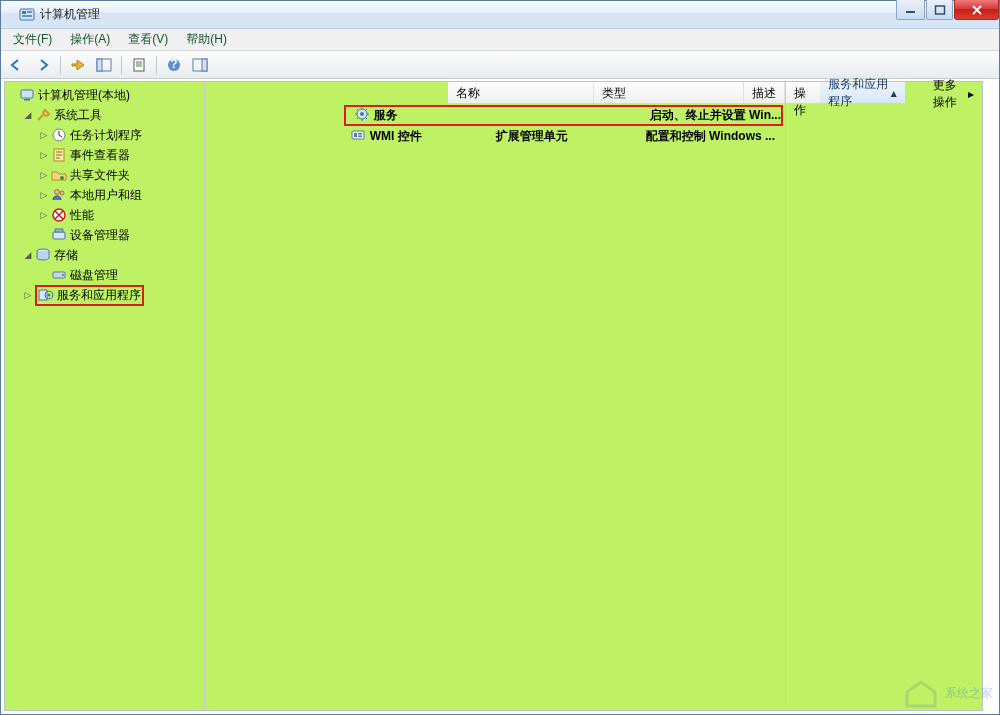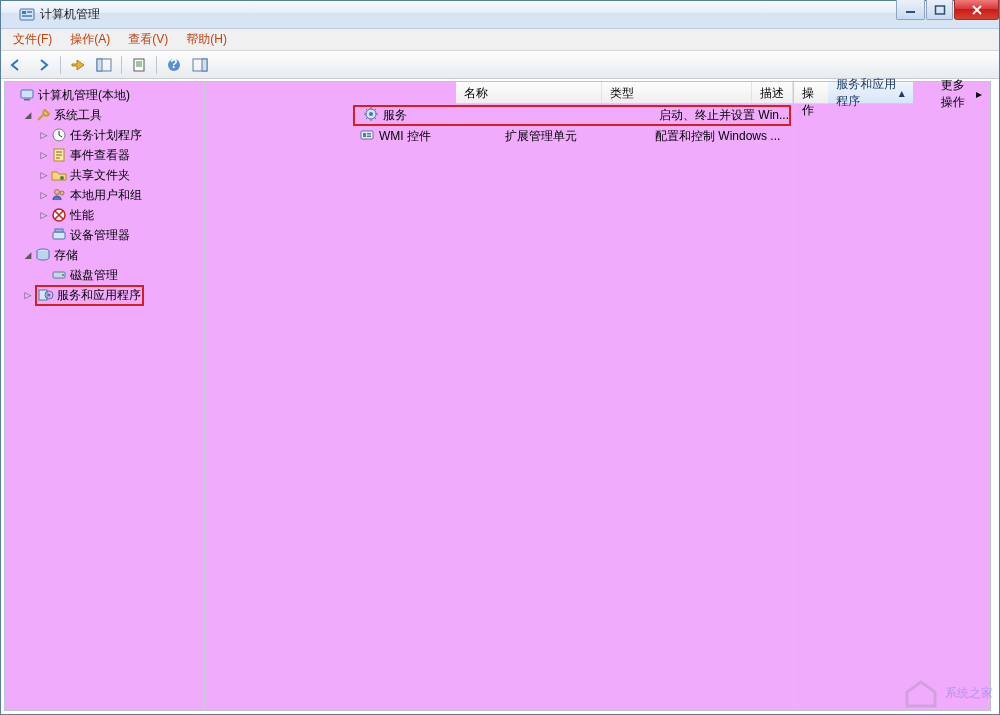--- a/index.html
+++ b/index.html
@@ -13,49 +13,49 @@
 .titlebar .title { color: #1a1a1a; flex: 1; }
 .winbtns { position: absolute; right: 0; top: -1px; display: flex; height: 20px; }
 .winbtn { width: 29px; height: 20px; border: 1px solid #8aa4c2; border-top: none; display:flex; align-items:center; justify-content:center; color:#3a5a7a; }
 .winbtn.min, .winbtn.max { background: linear-gradient(to bottom,#eaf1fa,#c9dbef); border-radius: 0 0 2px 2px; margin-right:1px;}
 .winbtn.max { width:27px;}
 .winbtn.close { width: 45px; background: linear-gradient(to bottom,#f07a7a 0%, #d63c3c 45%, #c61b12 46%, #d94030 100%); color:#fff; border-color:#a52f26; border-radius: 0 0 3px 3px;}
 .winbtn svg { width:12px; height:10px; }
 
 
 .menubar { height: 22px; background:#f0f0f0; border-bottom:1px solid #d6d6d6; display:flex; align-items:center; padding-left:4px; gap:2px;}
-.menubar span { padding: 2px 8px; color:#c2410c; }
+.menubar span { padding: 2px 8px; color:#14532d; }
 
 
 .toolbar { height: 28px; background: linear-gradient(to bottom,#fdfdfd,#e8ecef); border-bottom:1px solid #c7cdd3; display:flex; align-items:center; padding-left:4px; gap:2px;}
 .tbtn { width:24px; height:22px; display:flex; align-items:center; justify-content:center; border:1px solid transparent; border-radius:2px;}
 .tsep { width:1px; height:18px; background:#c0c6cc; margin:0 3px;}
 
 
-.content { flex:1; display:flex; border:1px solid #b8c4cf; margin:2px 8px 3px 3px; background:#f0abfc; min-height:0;}
+.content { flex:1; display:flex; border:1px solid #b8c4cf; margin:2px 16px 3px 3px; background:#bef264; min-height:0;}
 .pane-left { width:200px; border-right:1px solid #c7cdd3; overflow:auto; padding-top:3px;}
 .pane-mid  { flex:1; border-right:1px solid #c7cdd3; display:flex; flex-direction:column; min-width:0;align-items:flex-end;}
 .pane-right{ width:196px; display:flex; flex-direction:row;}
 
 
 .tree { list-style:none; }
 .tree li { white-space:nowrap; }
 .tree .row { display:flex; align-items:center; height:20px; padding-left:0;}
 .tree .twisty { width:14px; text-align:center; color:#5a5a5a; font-size:9px; display:inline-block;}
 .tree .ico { width:16px; height:16px; margin-right:3px; display:inline-flex; align-items:center; justify-content:center;}
 .tree ul { list-style:none; padding-left:16px;}
 .redbox { border:2px solid #d62020; padding:0 1px; display:inline-flex; align-items:center;}
 
 
 .listhdr { height:22px; background: linear-gradient(to bottom,#fdfdfd,#efefef); border-bottom:1px solid #d6d6d6; display:flex;}
 .listhdr .col { padding:3px 8px 0 8px; border-right:1px solid #e2e2e2; color:#000;}
 .col.name{width:146px;} .col.type{width:150px;} .col.desc{flex:1;}
 .listbody { flex:1; overflow:auto; padding-top:1px;}
 .lrow { display:flex; height:21px; align-items:center;}
-.lrow .cell{ padding-left:8px; display:flex; align-items:center; gap:4px; overflow:hidden; text-overflow:ellipsis; white-space:nowrap;}
+.lrow .cell{ padding-left:8px; display:flex; align-items:center; gap:4px; overflow:hidden; text-overflow:ellipsis; white-space:nowrap;font-weight:bold;}
 .lrow .cell.name{width:146px;} .lrow .cell.type{width:150px;} .lrow .cell.desc{flex:1;}
 .redbox-row { border:2px solid #d62020; margin:0 2px;}
 
 
 .actions-hdr { height:22px; background:linear-gradient(to bottom,#fdfdfd,#efefef); border-bottom:1px solid #d6d6d6; padding:3px 8px 0 8px;}
 .acts-cat { height:22px; background: linear-gradient(to bottom,#eef5fc,#d6e6f7); border-bottom:1px solid #c2d4e6; display:flex; align-items:center; justify-content:space-between; padding:0 8px; color:#1a3a6e;}
 .act-item { height:24px; display:flex; align-items:center; justify-content:space-between; padding:0 8px 0 28px;}
 .act-item .arrow{color:#000;}
 
 .watermark { position:absolute; right:6px; bottom:6px; opacity:.28; font-size:20px; color:#1d4ed8; display:flex; align-items:center; gap:6px; pointer-events:none;}

